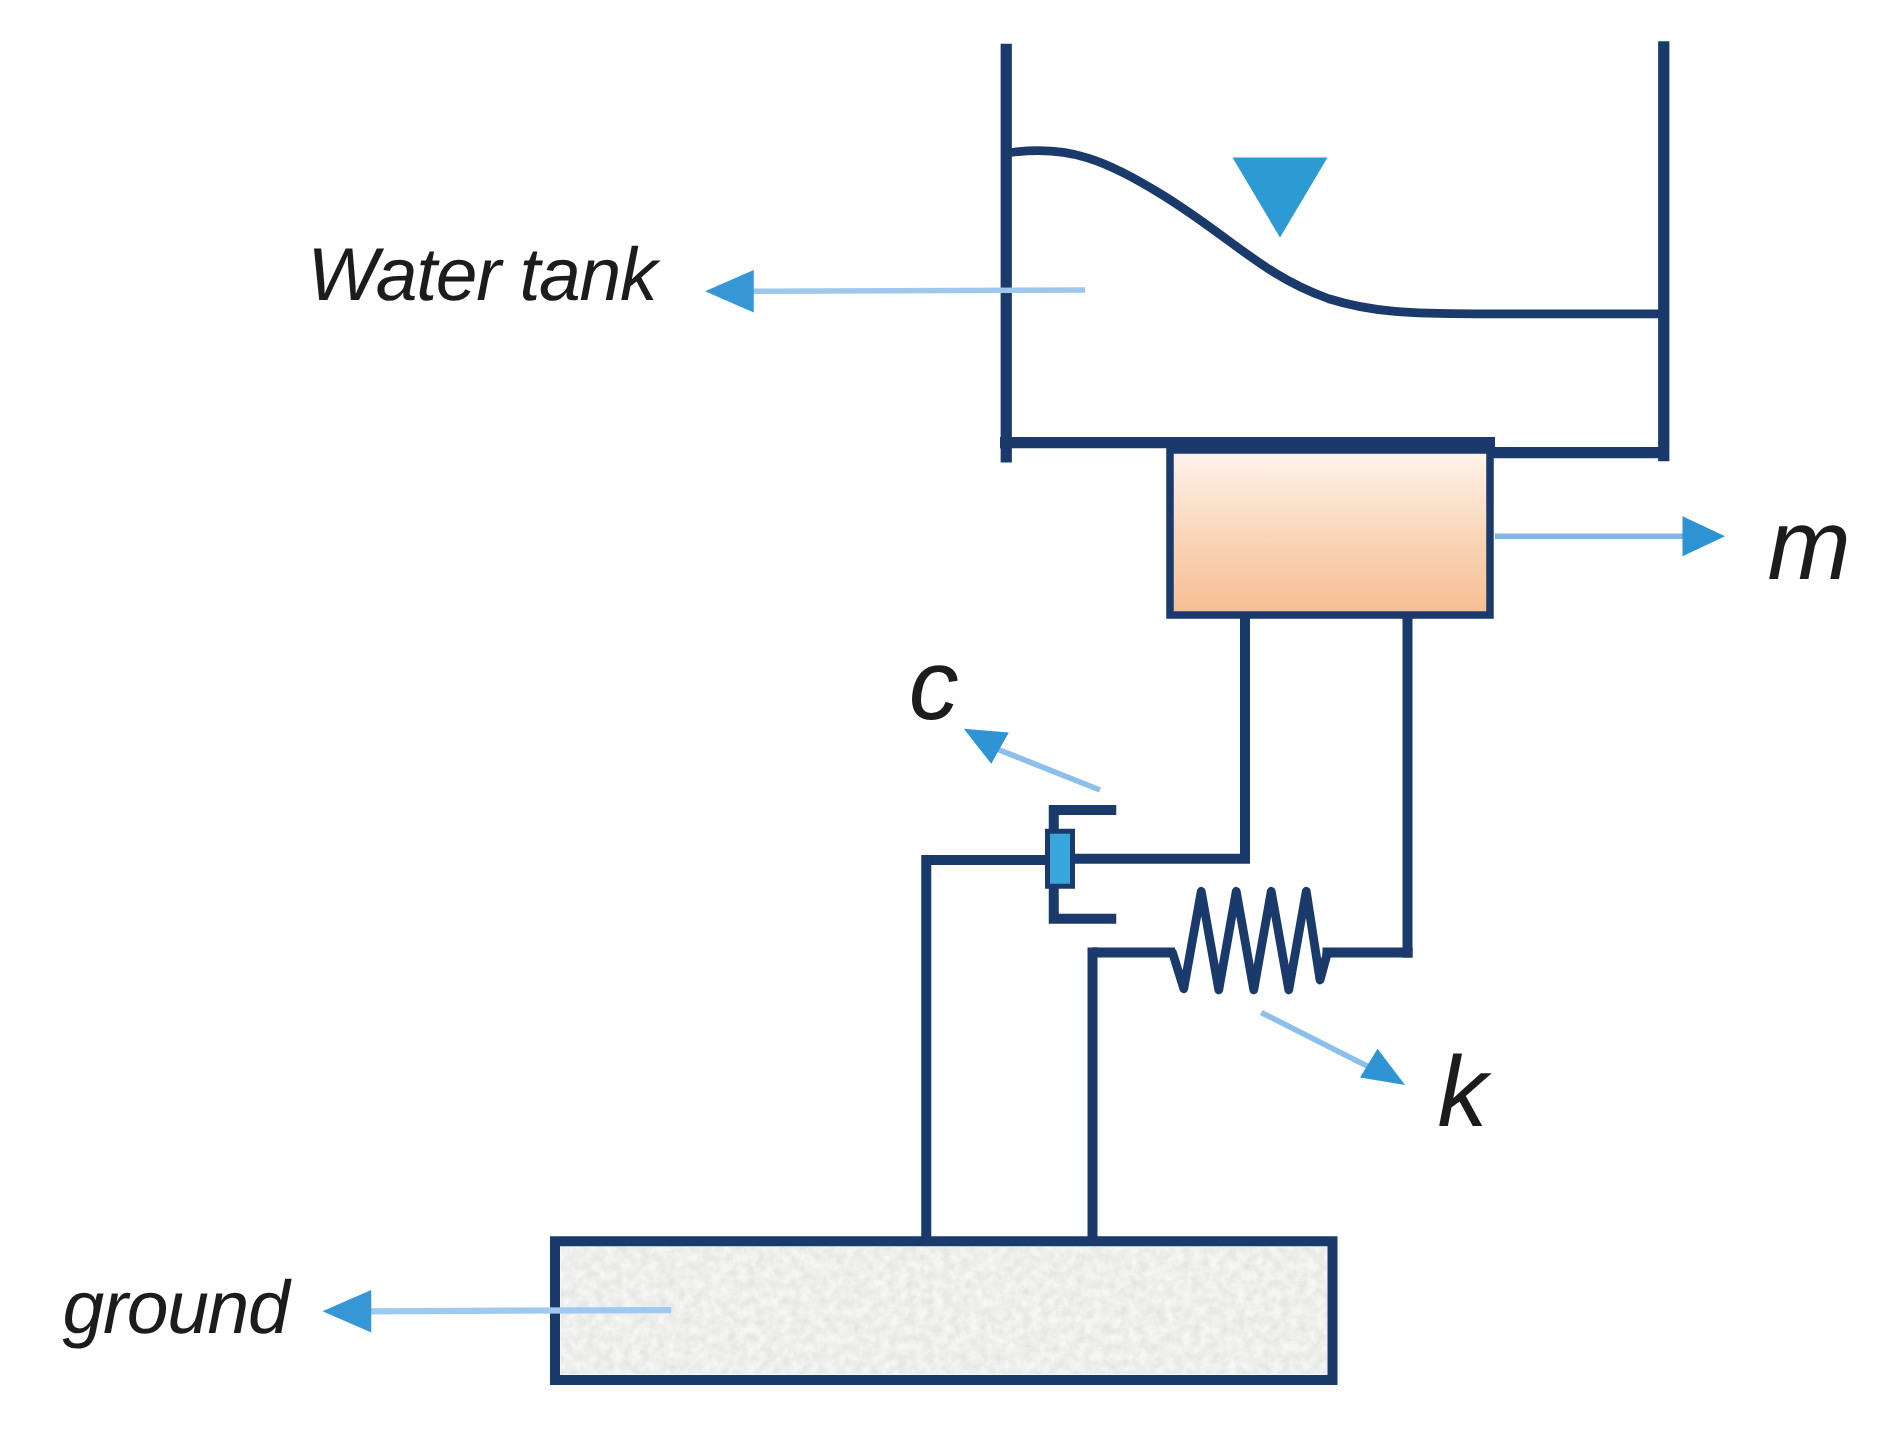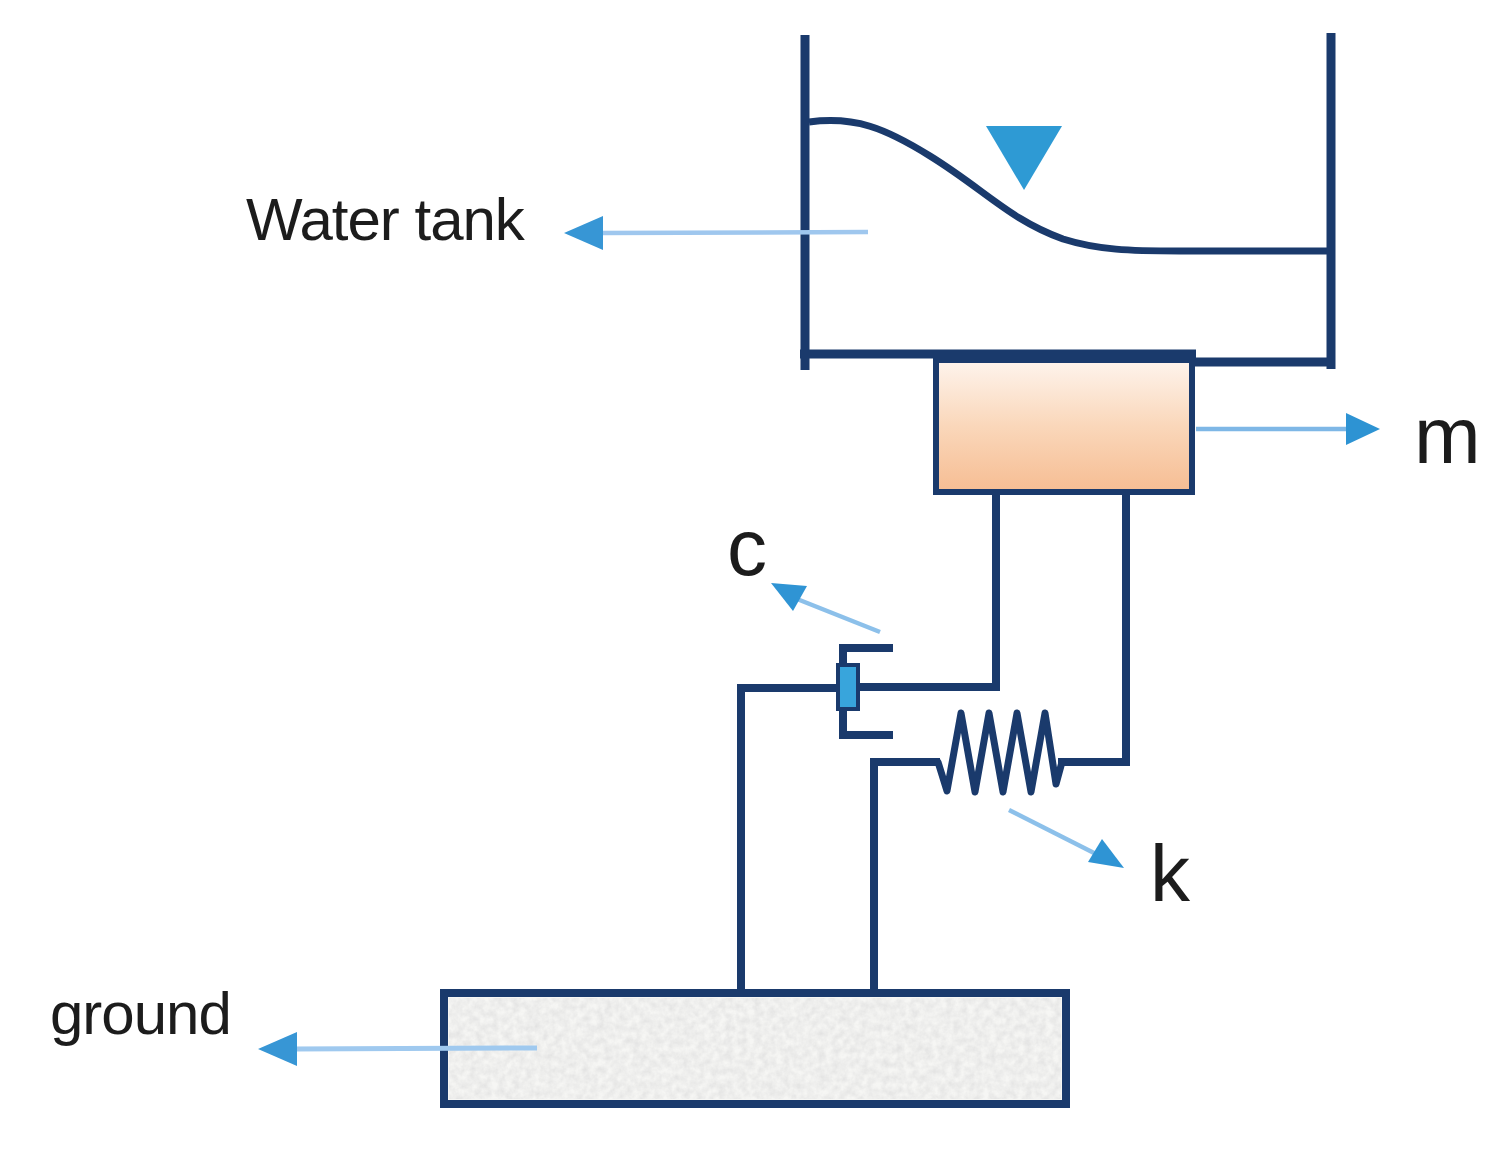--- a/index.html
+++ b/index.html
@@ -7,20 +7,21 @@
     padding: 0;
     background: #ffffff;
   }
   #canvas {
     position: relative;
     width: 1508px;
     height: 1153px;
     background: #ffffff;
     font-family: "Liberation Sans", sans-serif;
     overflow: hidden;
+    font-style: italic;
   }
   #diagram-svg {
     position: absolute;
     left: 0;
     top: 0;
   }
   .label {
     position: absolute;
     color: #1c1c1c;
     line-height: 1;
@@ -28,21 +29,21 @@
     user-select: none;
   }
   .label-large {
     font-size: 60px;
     letter-spacing: -1px;
   }
   .label-symbol {
     font-size: 80px;
   }
   #water-tank-label { left: 246px; top: 190px; }
-  #ground-label     { left: 50px;  top: 984px; }
+  #ground-label     { left: 50px;  top: 1016px; }
   #m-label          { left: 1414px; top: 396px; }
   #c-label          { left: 727px;  top: 508px; }
   #k-label          { left: 1150px; top: 834px; }
 </style>
 </head>
 <body>
 
 <div id="canvas">
 
   <svg id="diagram-svg" width="1508" height="1153" viewBox="0 0 1508 1153">

